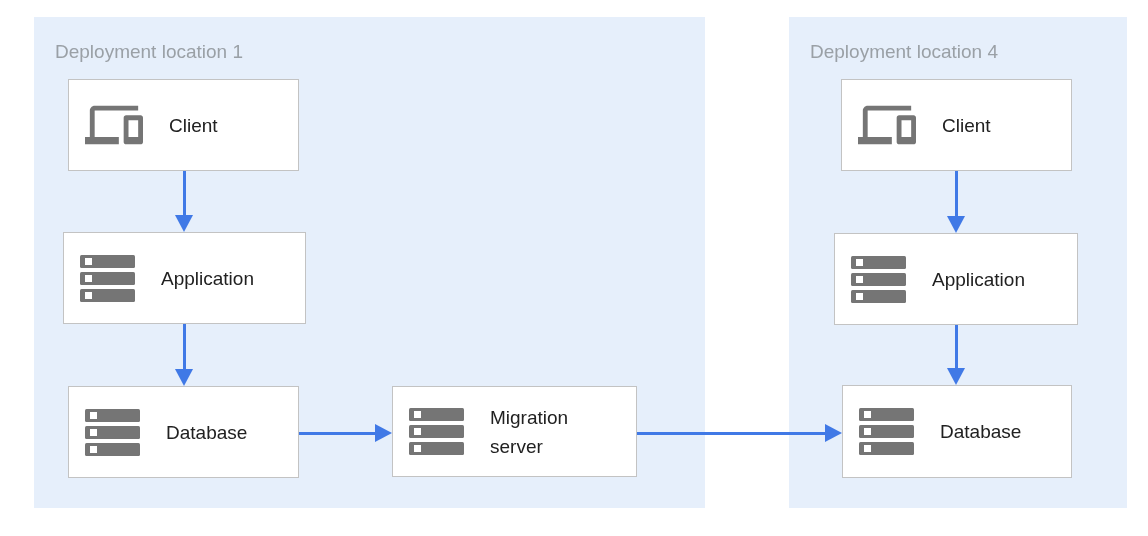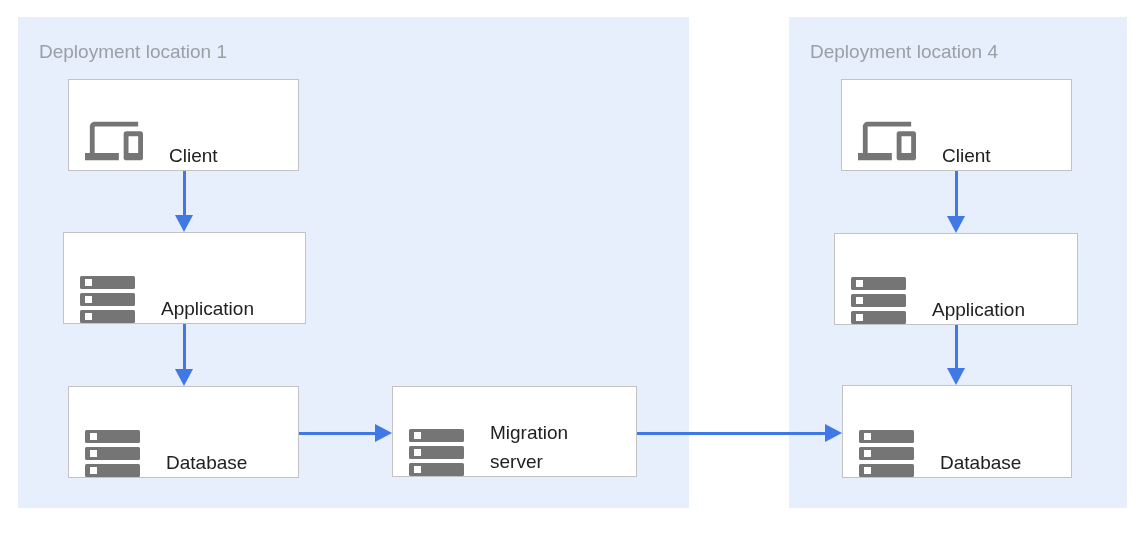--- a/index.html
+++ b/index.html
@@ -35,21 +35,21 @@
     font-size: 19px;
     color: var(--region-title);
     white-space: nowrap;
   }
 
   .node {
     position: absolute;
     background: var(--node-bg);
     border: 1px solid var(--node-border);
     display: flex;
-    align-items: flex-end;
+    align-items: center;
     padding-left: 16px;
   }
   .node .icon {
     flex: 0 0 auto;
     display: flex;
     align-items: center;
     justify-content: center;
   }
   .node .label {
     margin-left: 26px;
@@ -88,21 +88,21 @@
     border-top: 9px solid transparent;
     border-bottom: 9px solid transparent;
     border-left: 17px solid var(--arrow-blue);
   }
 </style>
 </head>
 <body>
 
 <div class="canvas">
 
-  <div class="region" style="left:18px; top:17px; width:671px; height:491px;">
+  <div class="region" style="left:34px; top:17px; width:671px; height:491px;">
     <div class="region-title">Deployment location 1</div>
   </div>
   <div class="region" style="left:789px; top:17px; width:338px; height:491px;">
     <div class="region-title">Deployment location 4</div>
   </div>
 
   <div class="node" style="left:68px; top:79px; width:231px; height:92px;">
     <span class="icon">
       <svg width="58" height="58" viewBox="0 0 24 24" fill="#757575" aria-hidden="true">
         <path d="M4 6h18V4H4c-1.1 0-2 .9-2 2v11H0v3h14v-3H4V6zm19 2h-6c-.55 0-1 .45-1 1v10c0 .55.45 1 1 1h6c.55 0 1-.45 1-1V9c0-.55-.45-1-1-1zm-1 9h-4v-7h4v7z"></path>

